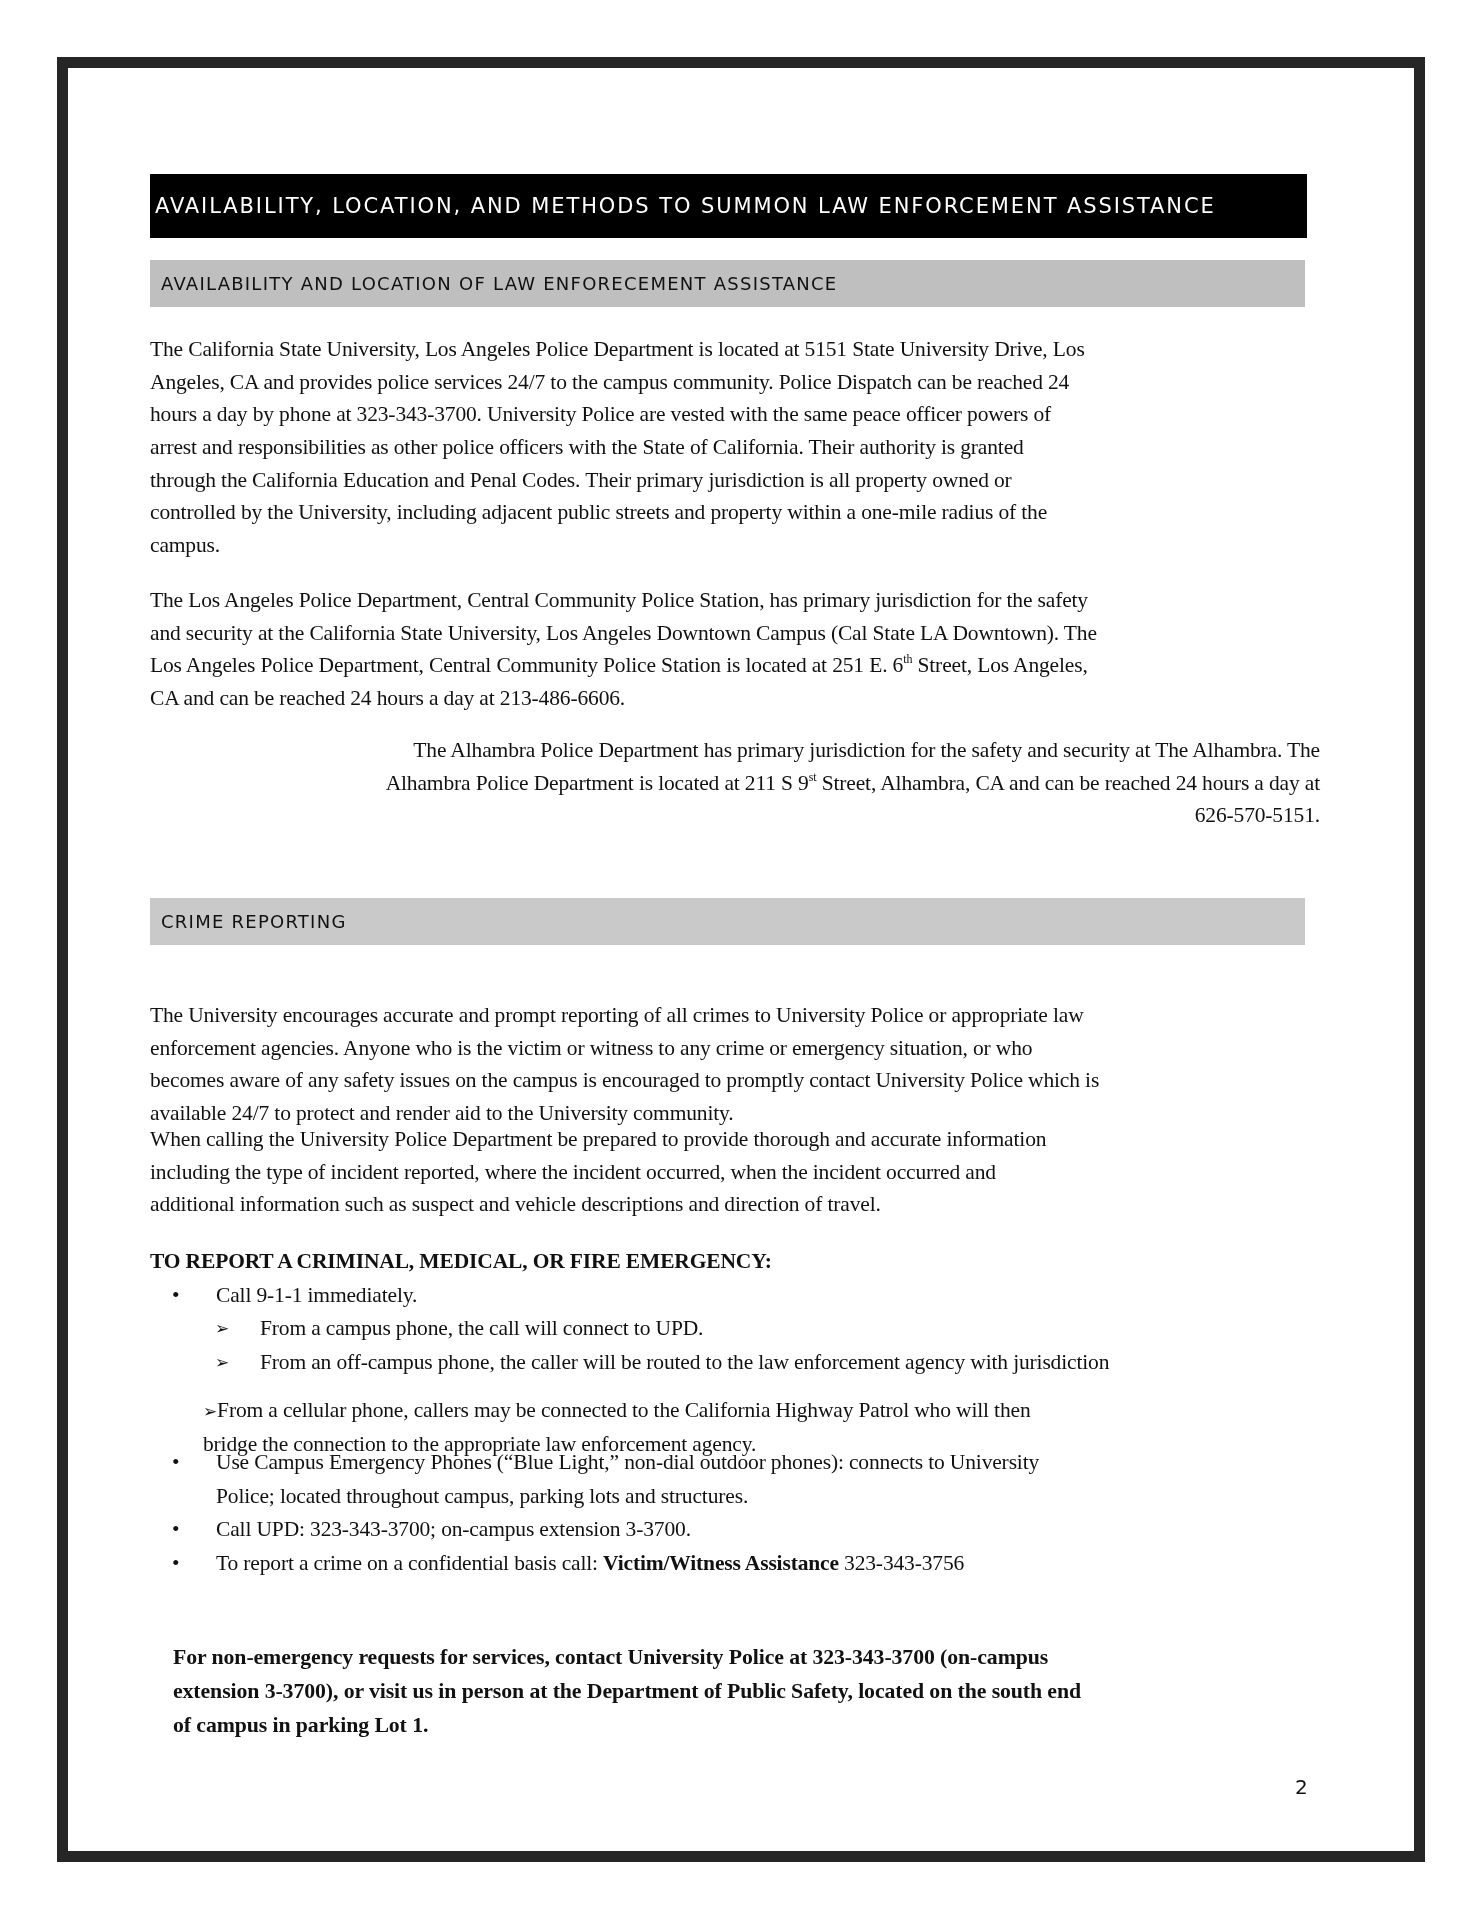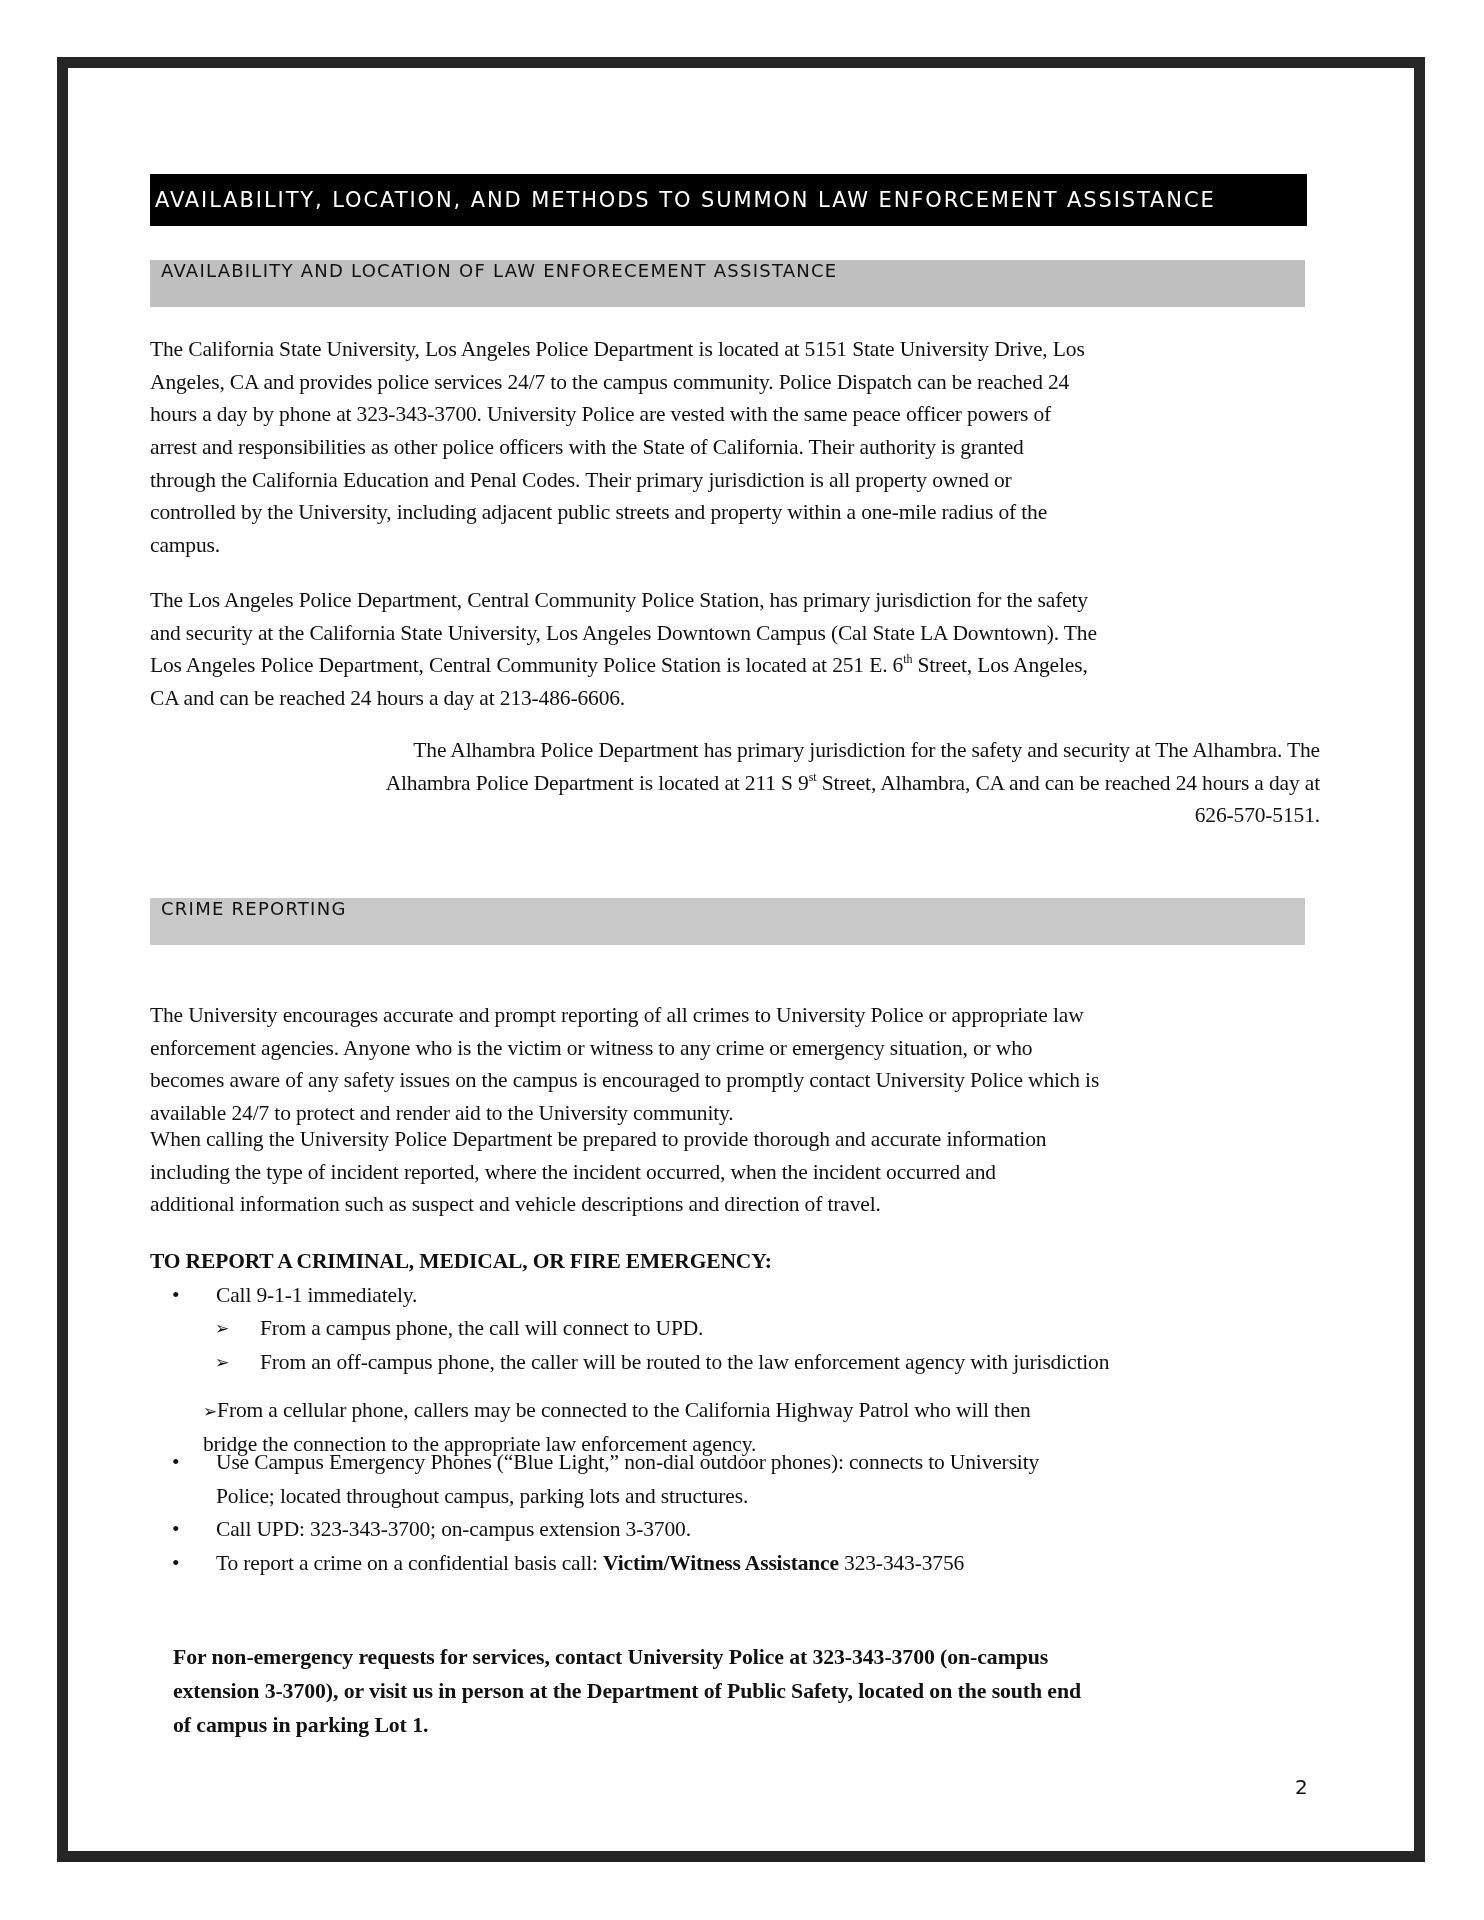--- a/index.html
+++ b/index.html
@@ -4,28 +4,28 @@
 <style>
   html, body { margin:0; padding:0; background:#ffffff; }
   body { width:1484px; height:1920px; position:relative; overflow:hidden; }
   .frame {
     position:absolute; left:57px; top:57px; width:1346px; height:1783px;
     border:11px solid #262626; background:#ffffff;
   }
   .serif { font-family:"Liberation Serif","DejaVu Serif",serif; }
   .sans { font-family:"DejaVu Sans","Liberation Sans",sans-serif; }
   .title-bar {
-    position:absolute; left:150px; top:174px; width:1157px; height:52px;
+    position:absolute; left:150px; top:174px; width:1157px; height:64px;
     background:#000000; color:#ffffff; box-sizing:border-box;
     padding-left:5px; display:flex; align-items:center;
     font-size:21px; letter-spacing:1.9px; white-space:nowrap;
   }
   .sub-bar {
     position:absolute; left:150px; width:1155px; height:47px;
-    box-sizing:border-box; padding-left:11px; display:flex; align-items:flex-start;
+    box-sizing:border-box; padding-left:11px; display:flex; align-items:center;
     font-size:18px; letter-spacing:1.25px; color:#111111; white-space:nowrap;
   }
   .sub-bar.a { top:260px; background:#bfbfbf; }
   .sub-bar.b { top:898px; background:#c9c9c9; }
   .para {
     position:absolute; left:150px; width:1170px;
     font-size:21.5px; line-height:32.7px; color:#111111; letter-spacing:-0.15px;
   }
   .line { display:block; white-space:nowrap; height:32.7px; }
   sup { font-size:12px; line-height:0; vertical-align:super; position:relative; top:-1px; }

